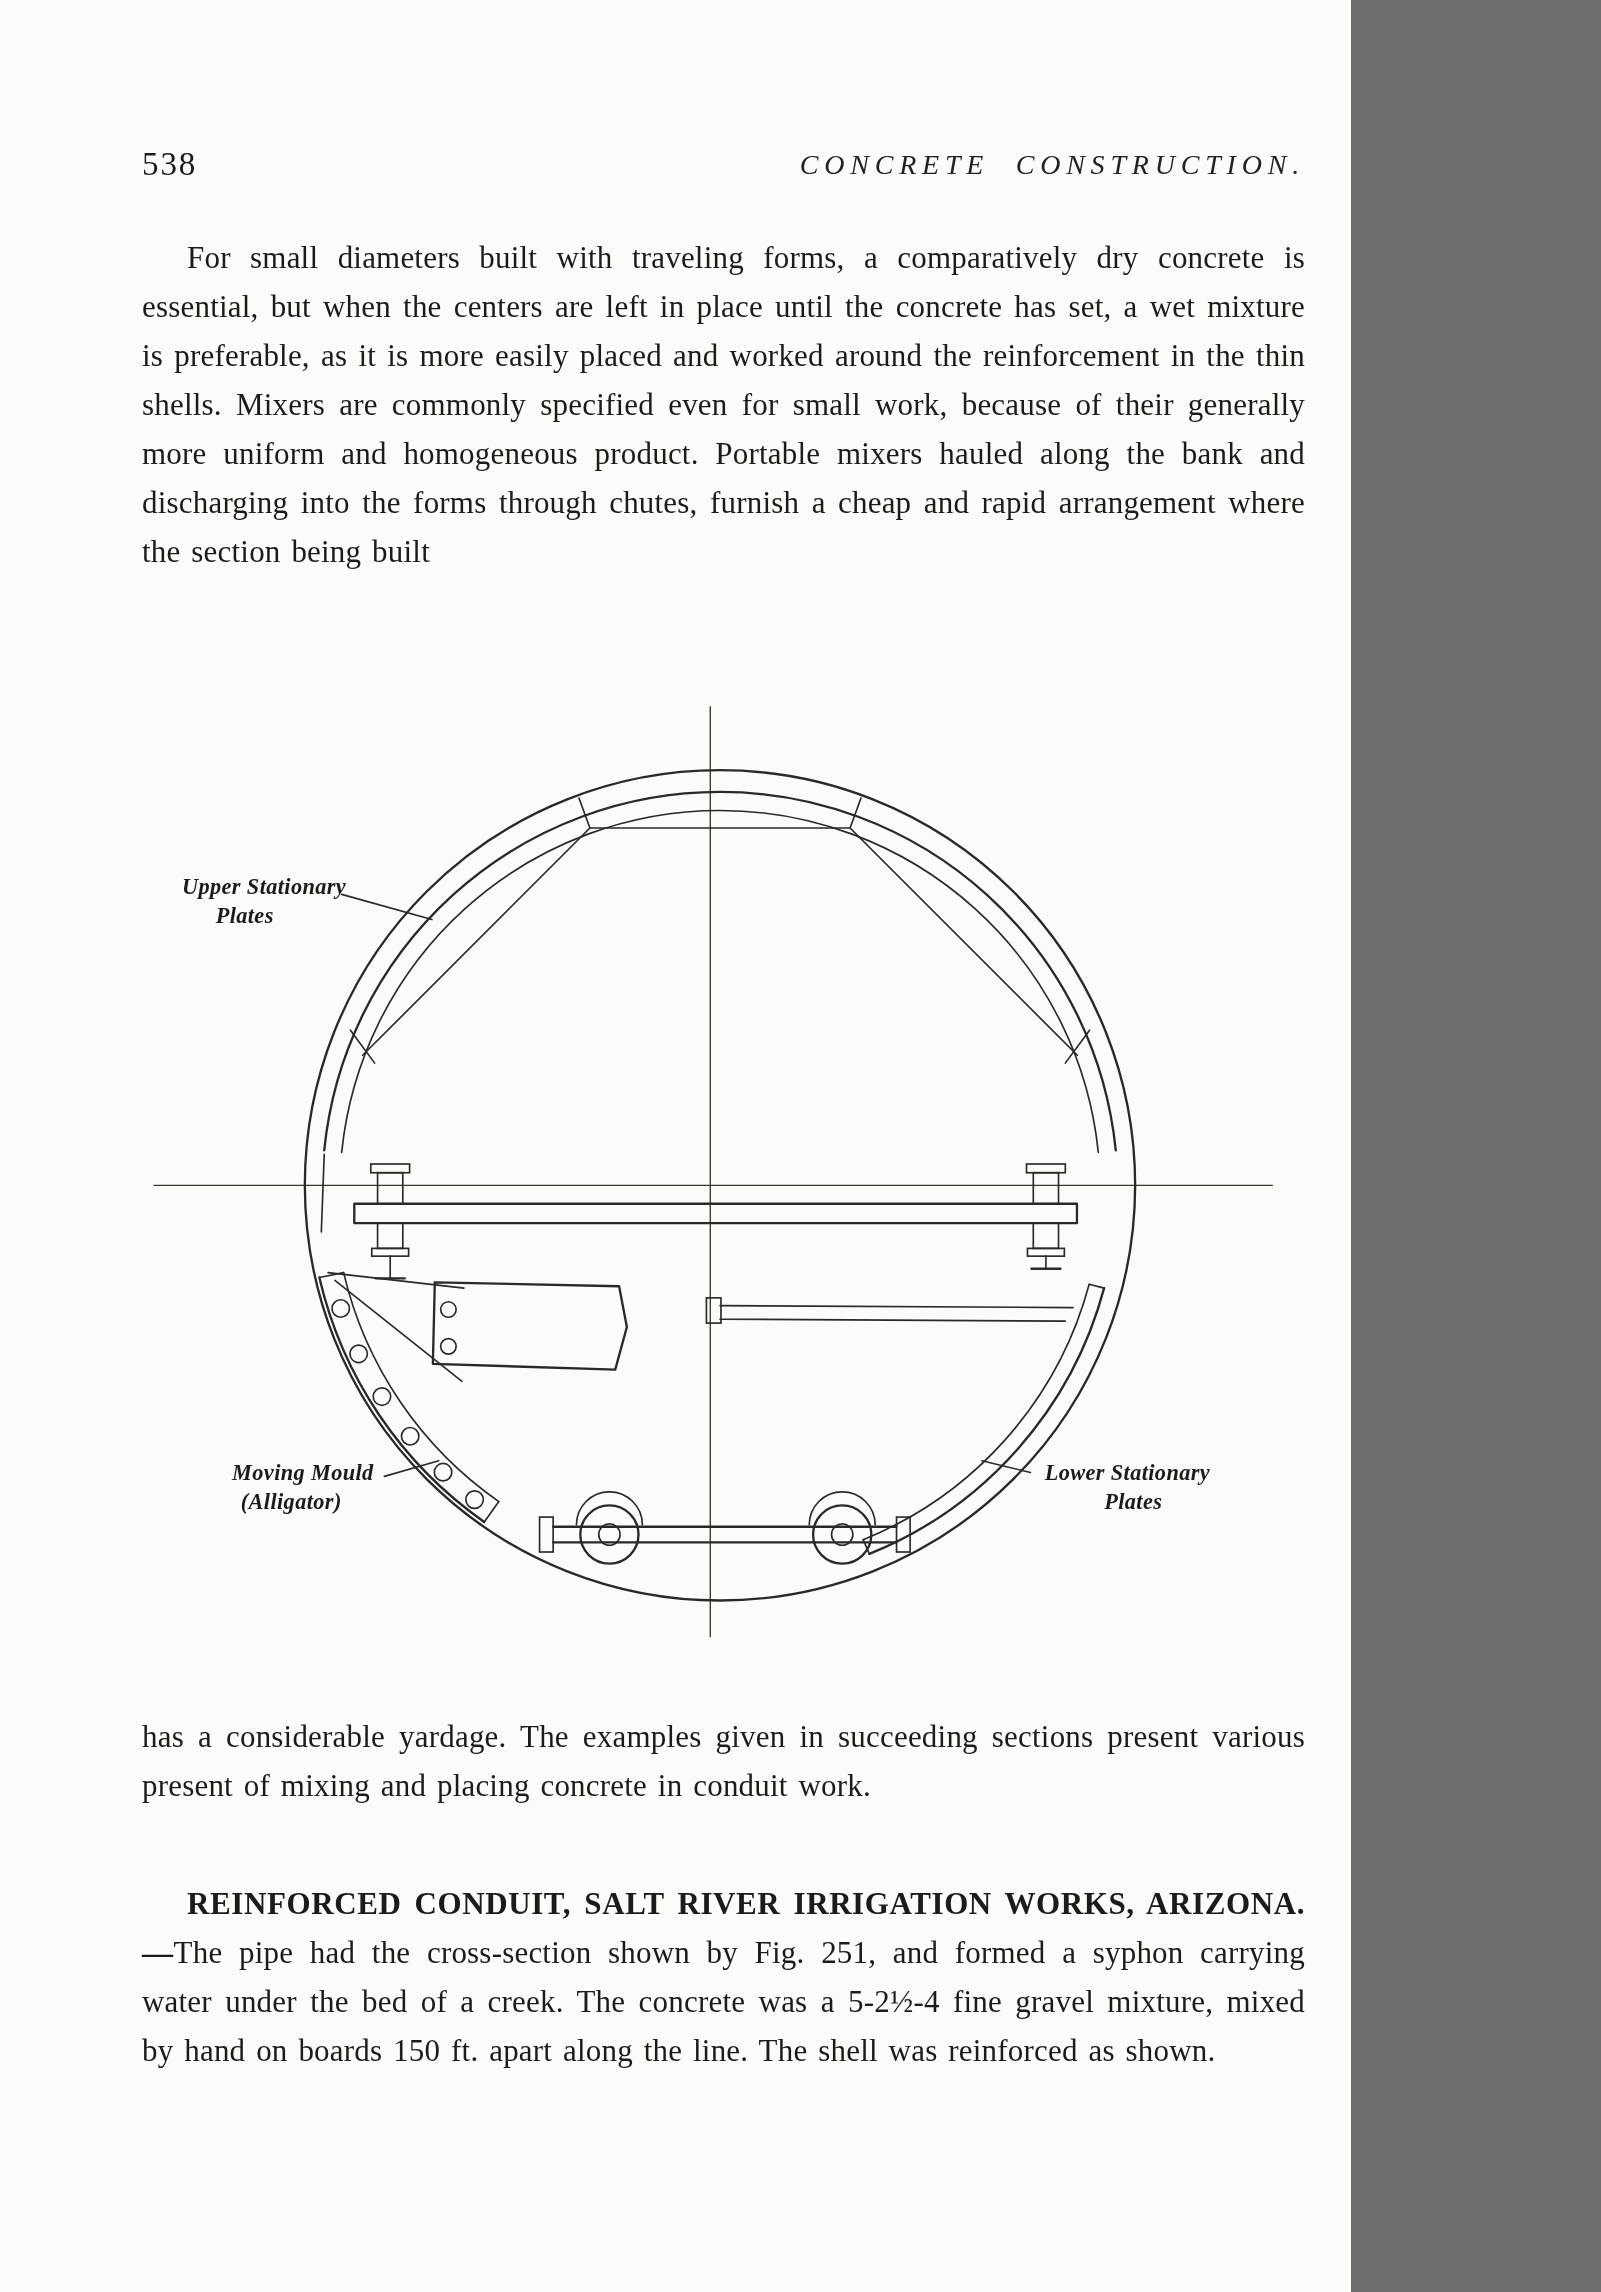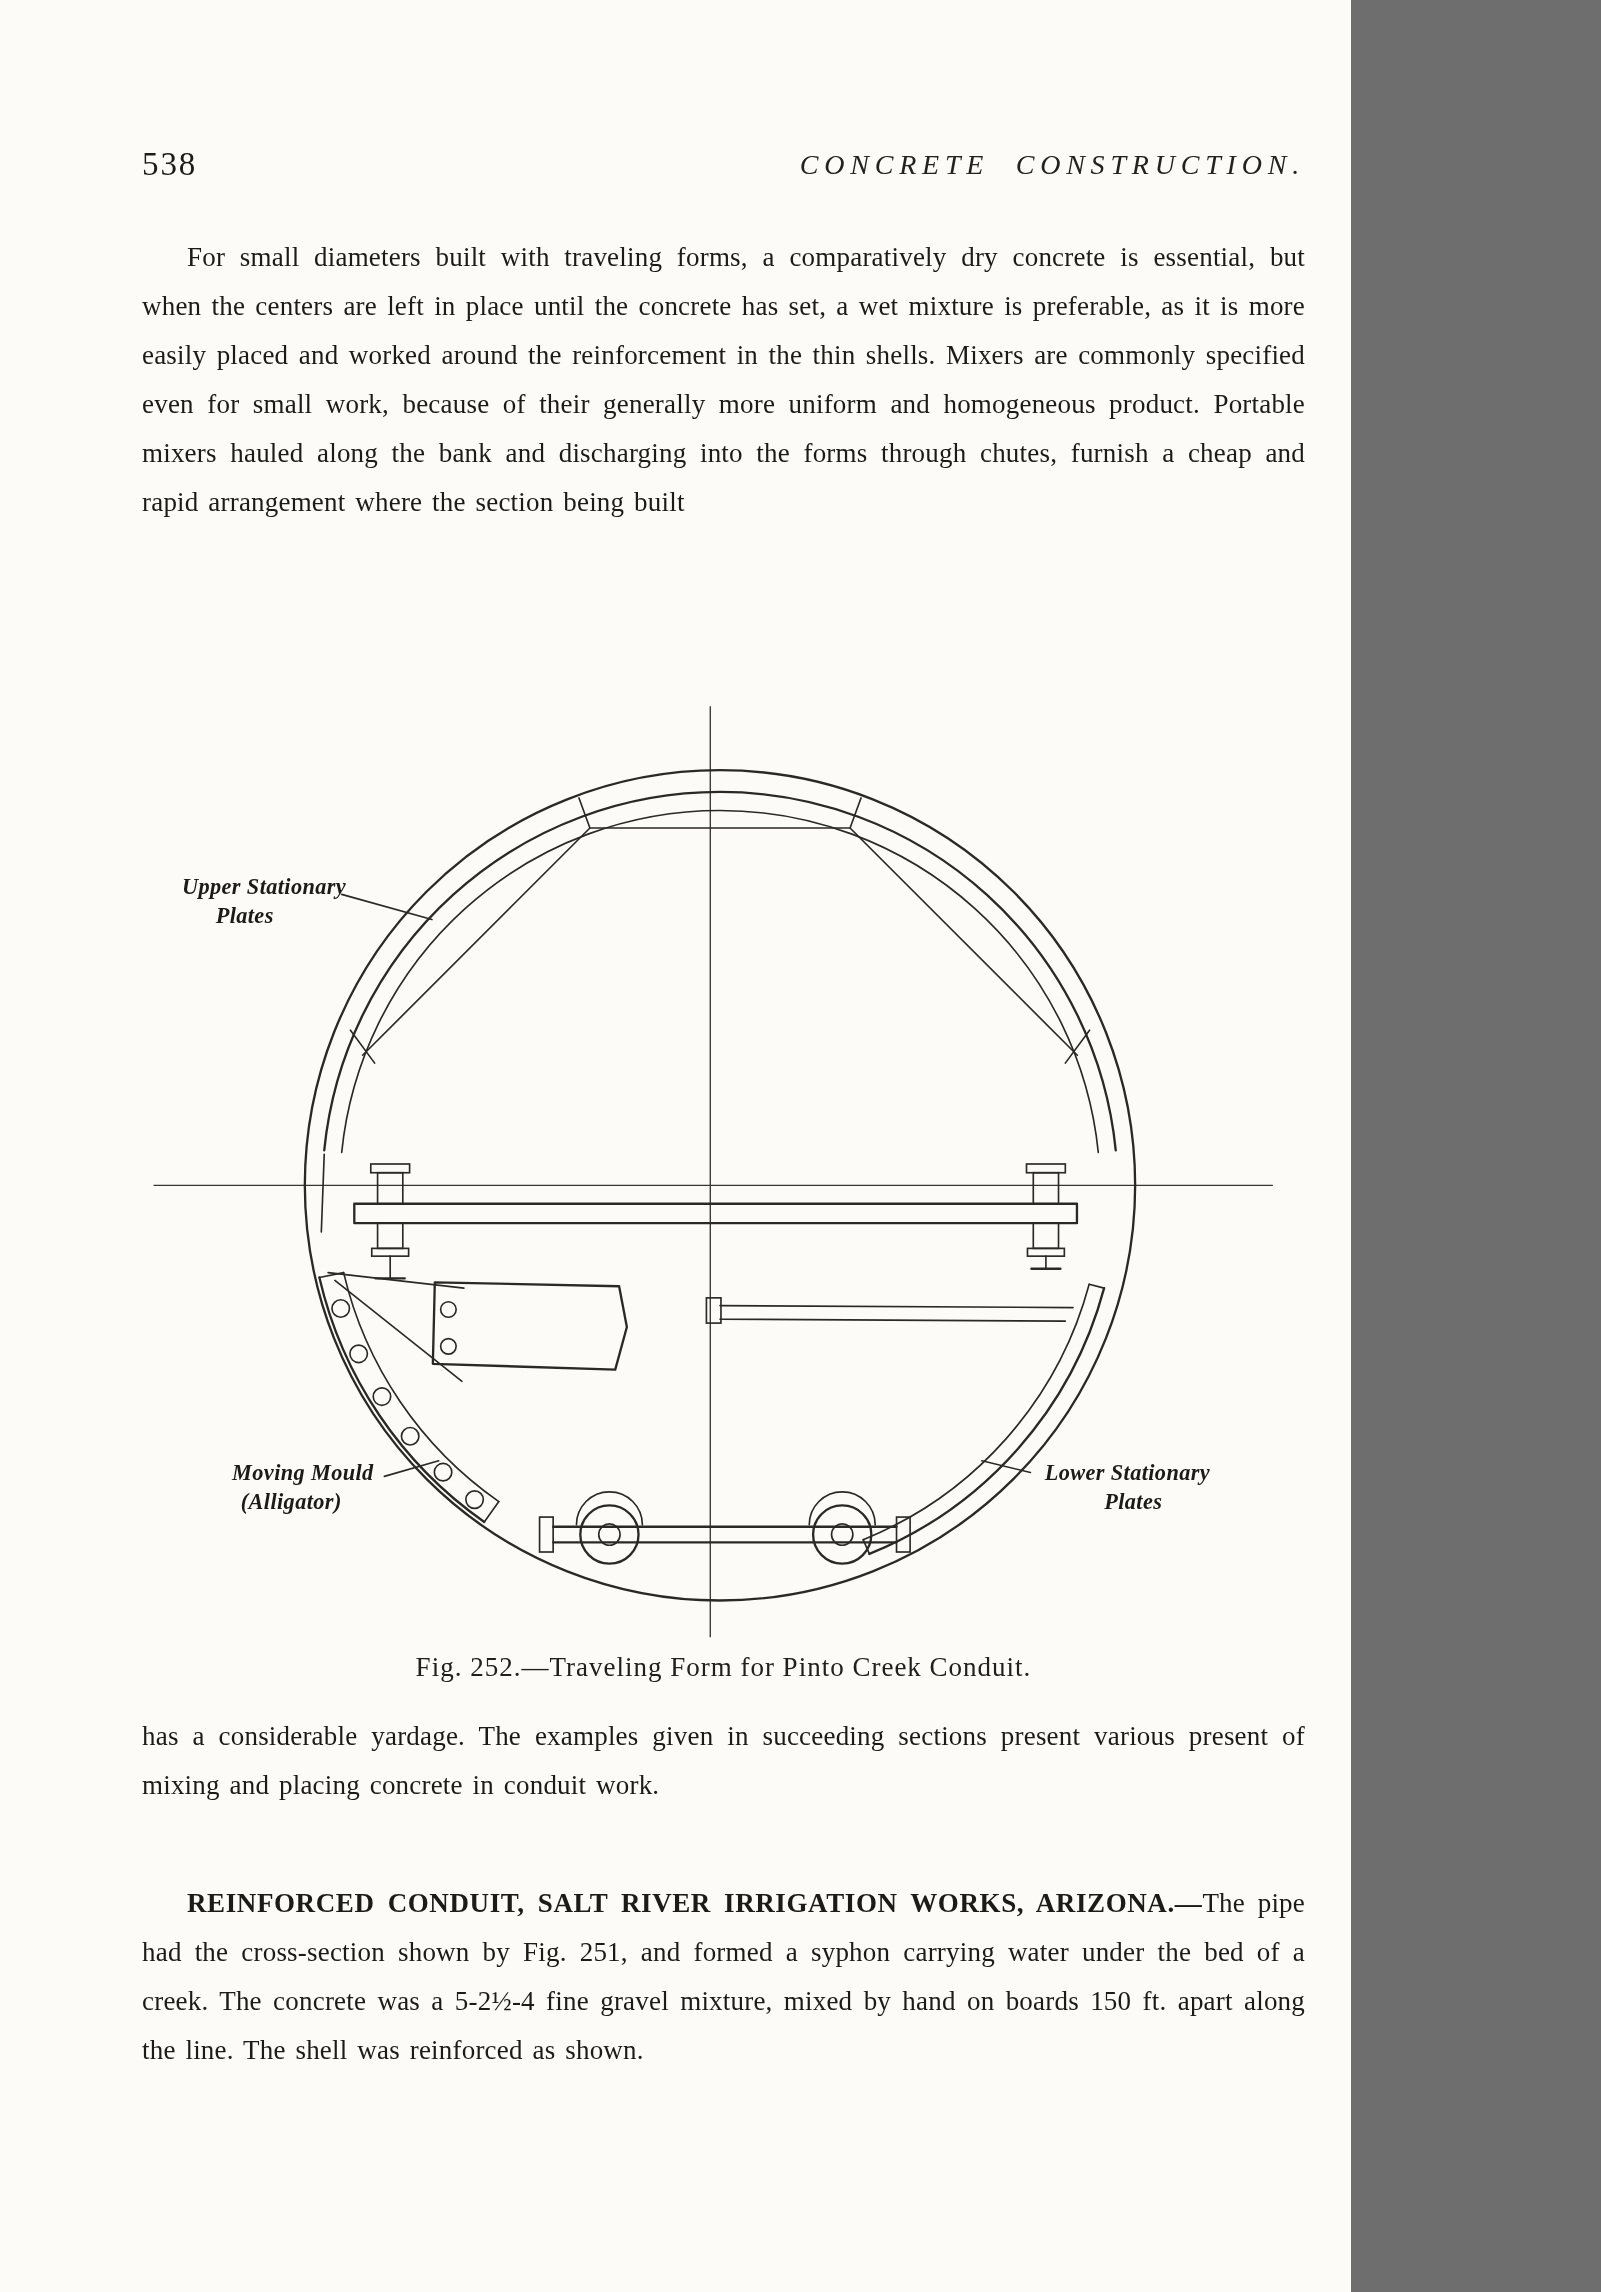--- a/index.html
+++ b/index.html
@@ -17,21 +17,21 @@
   }
   .running-title {
     position:absolute; top:149px; left:142px; width:1163px;
     text-align:right; font-style:italic;
     font-size:28px; letter-spacing:5.8px; word-spacing:13.6px;
     color:#24221f;
   }
   .para {
     position:absolute; left:142px; width:1163px;
     margin:0; text-align:justify;
-    font-size:27px; line-height:49px;
+    font-size:31px; line-height:49px;
     letter-spacing:0.2px; word-spacing:2.9px;
   }
   .indent { text-indent:45px; }
   #p1 { top:233px; }
   #p2 { top:1712px; }
   #p3 { top:1879px; }
   #p3 b { font-weight:700; letter-spacing:0.6px; }
   .figure-wrap {
     position:absolute; top:679px; left:0; width:1601px; height:970px;font-style:italic;
   }
@@ -162,20 +162,19 @@
         <line class="thin" x1="396" y1="822" x2="452" y2="806"></line>
       </g>
       <g>
         <text x="1162" y="826" text-anchor="middle">Lower Stationary</text>
         <text x="1168" y="856" text-anchor="middle">Plates</text>
         <line class="thin" x1="1062" y1="818" x2="1012" y2="806"></line>
       </g>
     </svg>
   </div>
 
-  <div class="caption">Fig. 252.—Traveling Form for Pinto Creek Conduit.</div>
 
   <p class="para" id="p2">has a considerable yardage.  The examples given in succeeding sections present various present of mixing and placing concrete in conduit work.</p>
 
   <p class="para indent" id="p3"><b>REINFORCED CONDUIT, SALT RIVER IRRIGATION WORKS, ARIZONA.—</b><span>The pipe had the cross-section shown by Fig. 251, and formed a syphon carrying water under the bed of a creek.  The concrete was a 5-2½-4 fine gravel mixture, mixed by hand on boards 150 ft. apart along the line.  The shell was reinforced as shown.</span></p>
 
 </div>
 
 
 </body></html>

